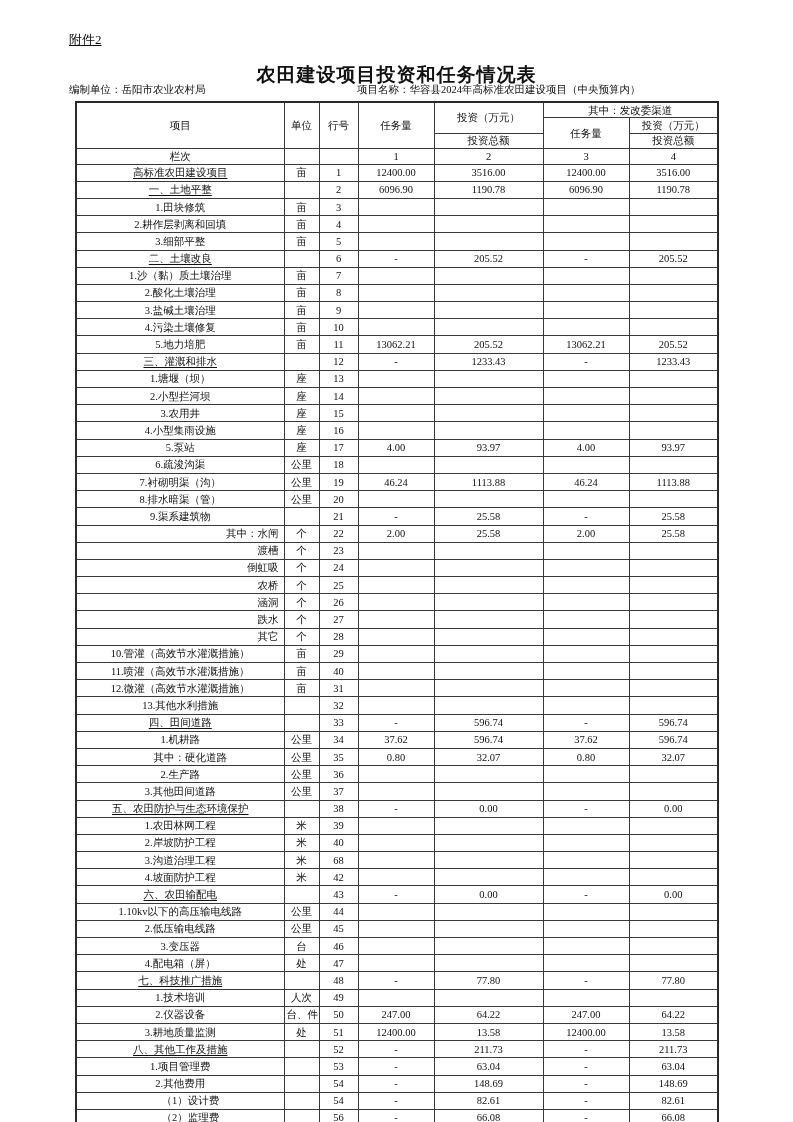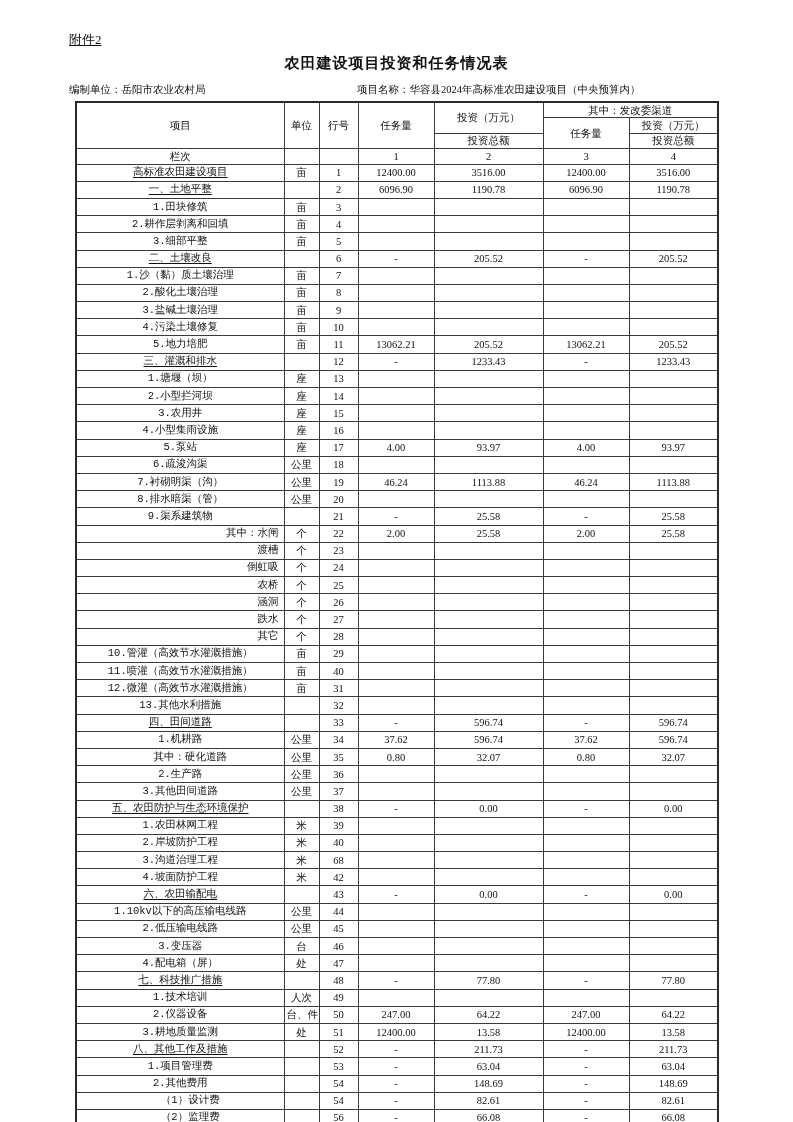--- a/index.html
+++ b/index.html
@@ -4,41 +4,41 @@
 <style>
   html,body{margin:0;padding:0;background:#ffffff;}
   body{
     width:793px;height:1122px;position:relative;
     font-family:"Liberation Serif","DejaVu Serif",serif;
     color:#111;
     -webkit-font-smoothing:antialiased;
   }
   .page{position:absolute;inset:0;background:#ffffff;}
   .attachment{position:absolute;left:69px;top:31px;font-size:13px;text-decoration:underline;}
-  .doc-title{position:absolute;left:0;top:54px;width:100%;text-align:center;
-    font-size:15px;font-weight:bold;letter-spacing:1px;}
+  .doc-title{position:absolute;left:0;top:62px;width:100%;text-align:center;
+    font-size:19px;font-weight:bold;letter-spacing:1px;}
   .info-line{position:absolute;top:83px;left:69px;width:655px;font-size:10.5px;}
   .prepared{position:absolute;left:0;top:0;white-space:nowrap;}
   .project-name{position:absolute;left:288px;top:0;white-space:nowrap;}
   table.main{
     position:absolute;left:75px;top:101px;width:643px;
     border-collapse:collapse;table-layout:fixed;
     font-size:10.5px;
   }
   table.main td{
     border:1px solid #3a3a3a;
     padding:0 2px;
     text-align:center;vertical-align:middle;
     overflow:hidden;white-space:nowrap;
     line-height:1.05;
     height:16.2px;
   }
   table.main{border:2px solid #2a2a2a;}
   table.main tr.hdr td{height:14.4px;}
-  td.name{text-align:left;padding-left:3px;font-family:Liberation Mono, monospace;}
+  td.name{text-align:left;padding-left:3px;}
   td.name.right{text-align:right;padding-right:5px;margin-top:24px;}
   td.name.indent{padding-left:22px;}
   .u{text-decoration:underline;text-underline-offset:2px;}
 </style>
 </head>
 <body>
 
 <div class="page">
 
   <div class="attachment">附件2</div>

